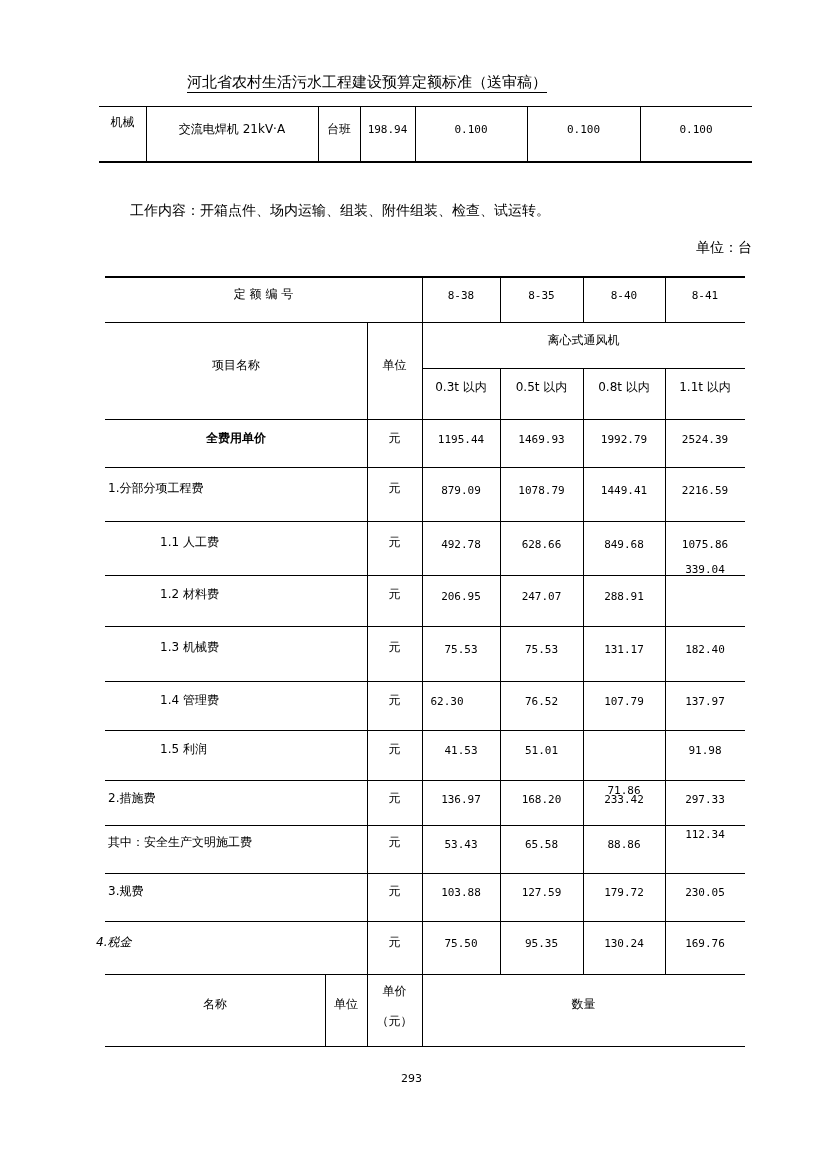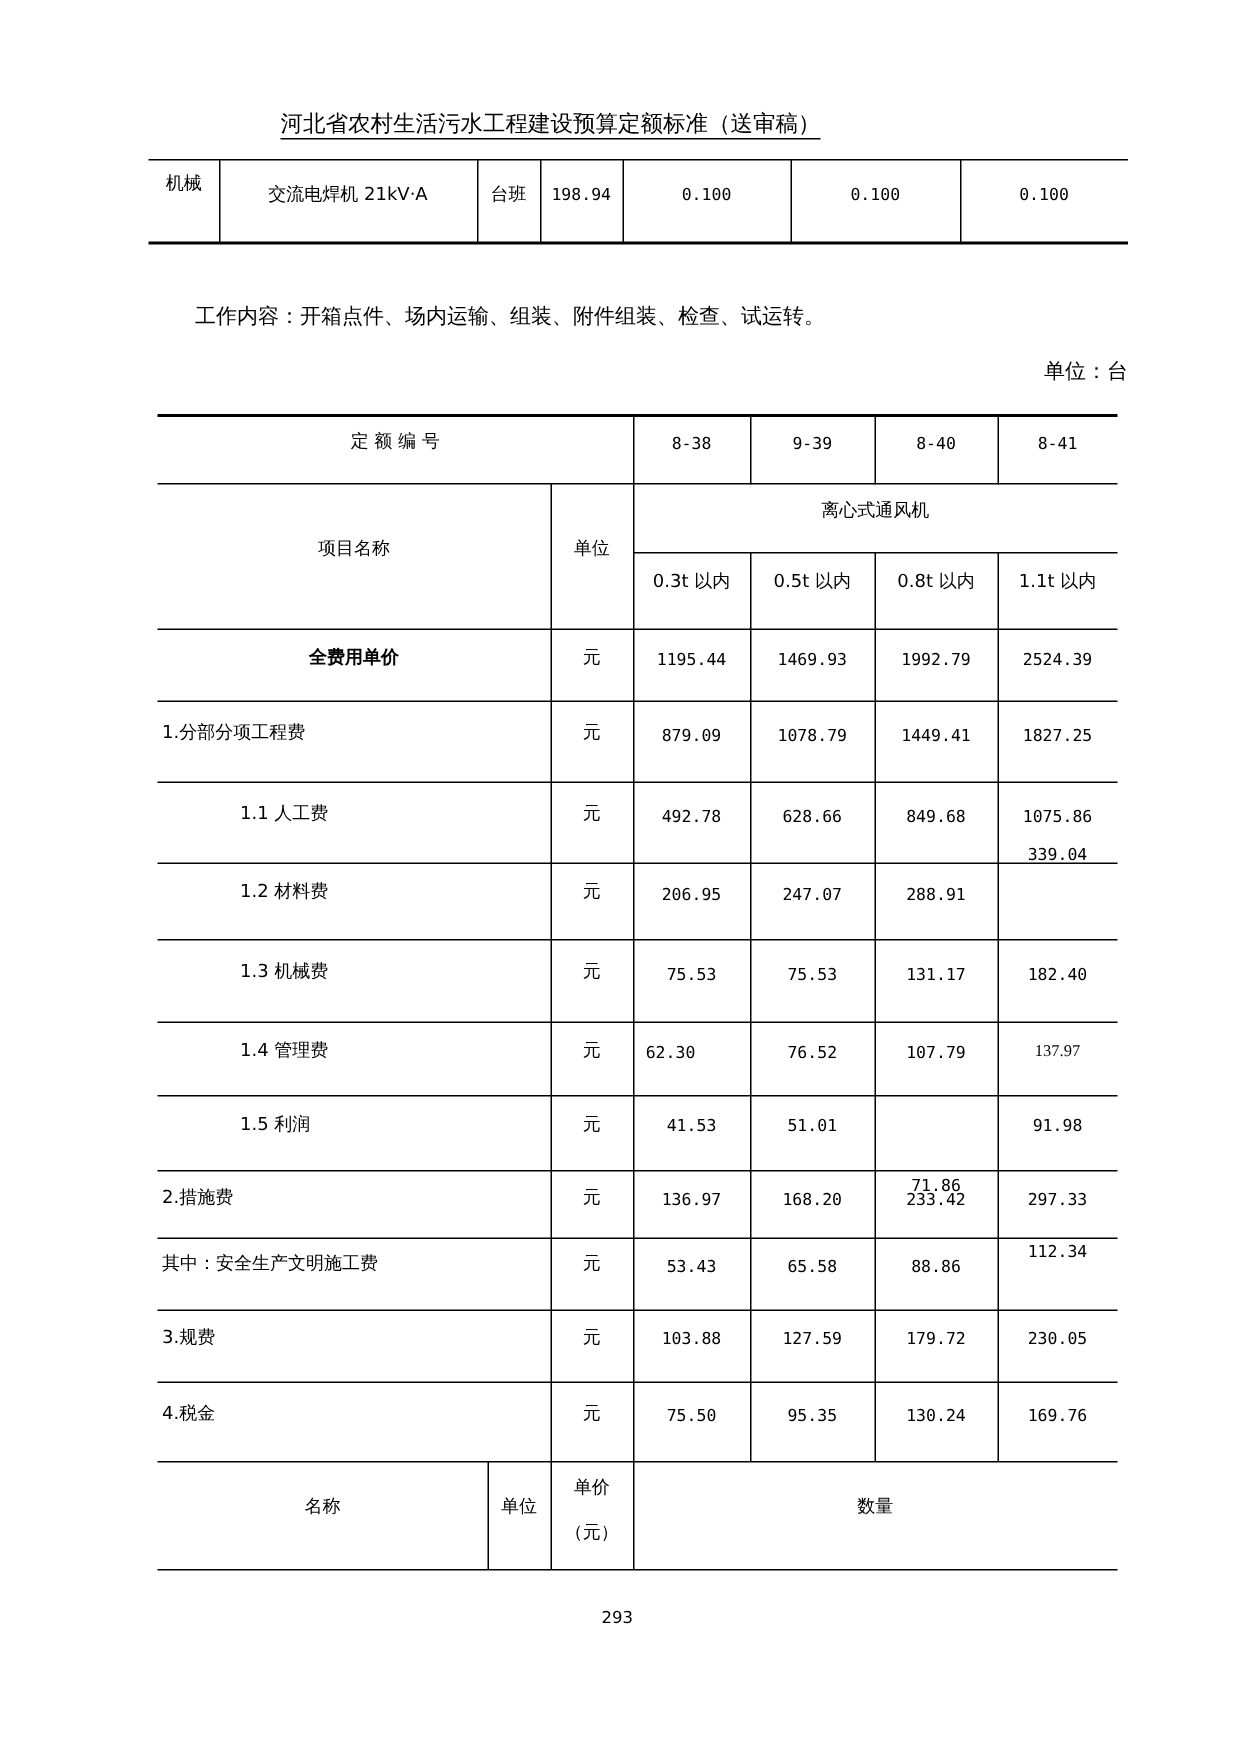--- a/index.html
+++ b/index.html
@@ -72,21 +72,21 @@
   <div class="vl" style="left:500px; top:277px; height:46px;"></div>
   <div class="vl" style="left:583px; top:277px; height:46px;"></div>
   <div class="vl" style="left:665px; top:277px; height:46px;"></div>
   <div class="vl" style="left:500px; top:368px; height:606px;"></div>
   <div class="vl" style="left:583px; top:368px; height:606px;"></div>
   <div class="vl" style="left:665px; top:368px; height:606px;"></div>
   <div class="vl" style="left:325px; top:974px; height:72px;"></div>
 
   <div class="cell" style="left:105px; top:277px; width:317px; height:34px;">定 额 编 号</div>
   <div class="cell num" style="left:422px; top:277px; width:78px; height:36px;">8-38</div>
-  <div class="cell num" style="left:500px; top:277px; width:83px; height:36px;">9-39</div>
+  <div class="cell num" style="left:500px; top:277px; width:83px; height:36px;">8-35</div>
   <div class="cell num" style="left:583px; top:277px; width:82px; height:36px;">8-40</div>
   <div class="cell num" style="left:665px; top:277px; width:80px; height:36px;">8-41</div>
 
   <div class="cell" style="left:105px; top:322px; width:262px; height:86px;">项目名称</div>
   <div class="cell" style="left:367px; top:322px; width:55px; height:86px;">单位</div>
   <div class="cell" style="left:422px; top:322px; width:323px; height:36px;">离心式通风机</div>
   <div class="cell" style="left:422px; top:368px; width:78px; height:38px;">0.3t 以内</div>
   <div class="cell" style="left:500px; top:368px; width:83px; height:38px;">0.5t 以内</div>
   <div class="cell" style="left:583px; top:368px; width:82px; height:38px;">0.8t 以内</div>
   <div class="cell" style="left:665px; top:368px; width:80px; height:38px;">1.1t 以内</div>
@@ -99,21 +99,21 @@
     <div class="cell num" style="left:583px; top:419px; width:82px; height:40px;">1992.79</div>
     <div class="cell num" style="left:665px; top:419px; width:80px; height:40px;">2524.39</div>
   </div>
 
   <div>
     <div class="cell left" style="left:108px; top:467px; width:259px; height:42px;">1.分部分项工程费</div>
     <div class="cell" style="left:367px; top:467px; width:55px; height:42px;">元</div>
     <div class="cell num" style="left:422px; top:467px; width:78px; height:46px;">879.09</div>
     <div class="cell num" style="left:500px; top:467px; width:83px; height:46px;">1078.79</div>
     <div class="cell num" style="left:583px; top:467px; width:82px; height:46px;">1449.41</div>
-    <div class="cell num" style="left:665px; top:467px; width:80px; height:46px;">1827.25</div>
+    <div class="cell num" style="left:665px; top:467px; width:80px; height:46px;">2216.59</div>
   </div>
 
   <div>
     <div class="cell left" style="left:160px; top:521px; width:207px; height:42px;">1.1 人工费</div>
     <div class="cell" style="left:367px; top:521px; width:55px; height:42px;">元</div>
     <div class="cell num" style="left:422px; top:521px; width:78px; height:46px;">492.78</div>
     <div class="cell num" style="left:500px; top:521px; width:83px; height:46px;">628.66</div>
     <div class="cell num" style="left:583px; top:521px; width:82px; height:46px;">849.68</div>
     <div class="cell num" style="left:665px; top:521px; width:80px; height:46px;">1075.86</div>
   </div>
@@ -135,21 +135,21 @@
     <div class="cell num" style="left:583px; top:626px; width:82px; height:46px;">131.17</div>
     <div class="cell num" style="left:665px; top:626px; width:80px; height:46px;">182.40</div>
   </div>
 
   <div>
     <div class="cell left" style="left:160px; top:681px; width:207px; height:38px;">1.4 管理费</div>
     <div class="cell" style="left:367px; top:681px; width:55px; height:38px;">元</div>
     <div class="cell num" style="left:408px; top:681px; width:78px; height:40px;">62.30</div>
     <div class="cell num" style="left:500px; top:681px; width:83px; height:40px;">76.52</div>
     <div class="cell num" style="left:583px; top:681px; width:82px; height:40px;">107.79</div>
-    <div class="cell num" style="left:665px; top:681px; width:80px; height:40px;font-family:Liberation Serif, serif;">137.97</div>
+    <div class="cell num" style="left:665px; top:681px; width:80px; height:40px;">137.97</div>
   </div>
 
   <div>
     <div class="cell left" style="left:160px; top:730px; width:207px; height:38px;">1.5 利润</div>
     <div class="cell" style="left:367px; top:730px; width:55px; height:38px;">元</div>
     <div class="cell num" style="left:422px; top:730px; width:78px; height:40px;">41.53</div>
     <div class="cell num" style="left:500px; top:730px; width:83px; height:40px;">51.01</div>
     <div class="cell num" style="left:583px; top:730px; width:82px; height:40px;margin-top:40px;">71.86</div>
     <div class="cell num" style="left:665px; top:730px; width:80px; height:40px;">91.98</div>
   </div>
@@ -175,21 +175,21 @@
   <div>
     <div class="cell left" style="left:108px; top:873px; width:259px; height:36px;">3.规费</div>
     <div class="cell" style="left:367px; top:873px; width:55px; height:36px;">元</div>
     <div class="cell num" style="left:422px; top:873px; width:78px; height:38px;">103.88</div>
     <div class="cell num" style="left:500px; top:873px; width:83px; height:38px;">127.59</div>
     <div class="cell num" style="left:583px; top:873px; width:82px; height:38px;">179.72</div>
     <div class="cell num" style="left:665px; top:873px; width:80px; height:38px;">230.05</div>
   </div>
 
   <div>
-    <div class="cell left" style="left:108px; top:921px; width:259px; height:42px;">4.税金</div>
+    <div class="cell left" style="left:96px; top:921px; width:259px; height:42px;font-style:italic;">4.税金</div>
     <div class="cell" style="left:367px; top:921px; width:55px; height:42px;">元</div>
     <div class="cell num" style="left:422px; top:921px; width:78px; height:44px;">75.50</div>
     <div class="cell num" style="left:500px; top:921px; width:83px; height:44px;">95.35</div>
     <div class="cell num" style="left:583px; top:921px; width:82px; height:44px;">130.24</div>
     <div class="cell num" style="left:665px; top:921px; width:80px; height:44px;">169.76</div>
   </div>
 
   <div>
     <div class="cell" style="left:105px; top:974px; width:220px; height:60px;">名称</div>
     <div class="cell" style="left:325px; top:974px; width:42px; height:60px;">单位</div>

